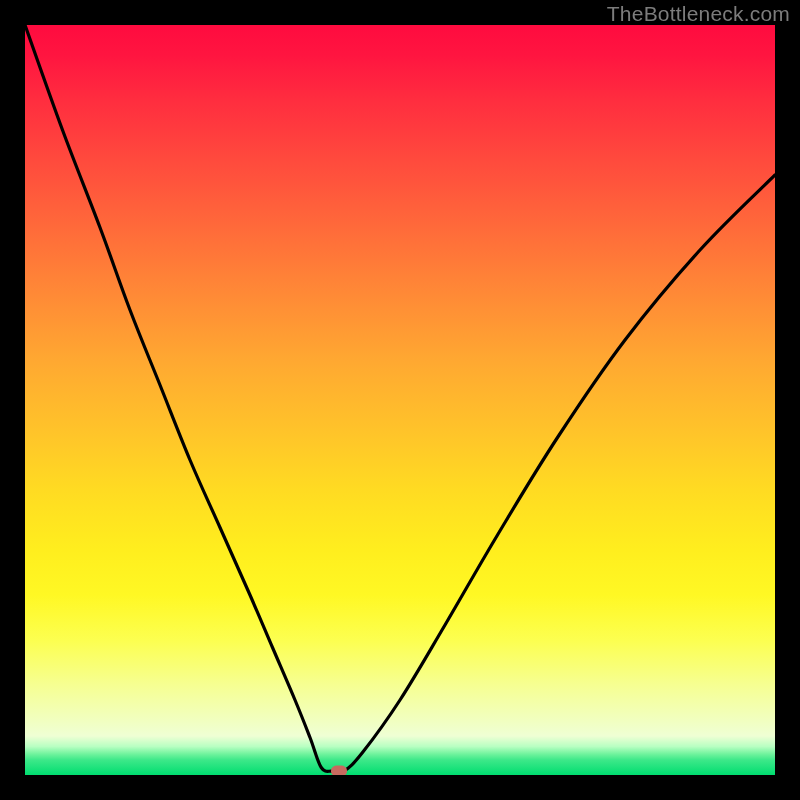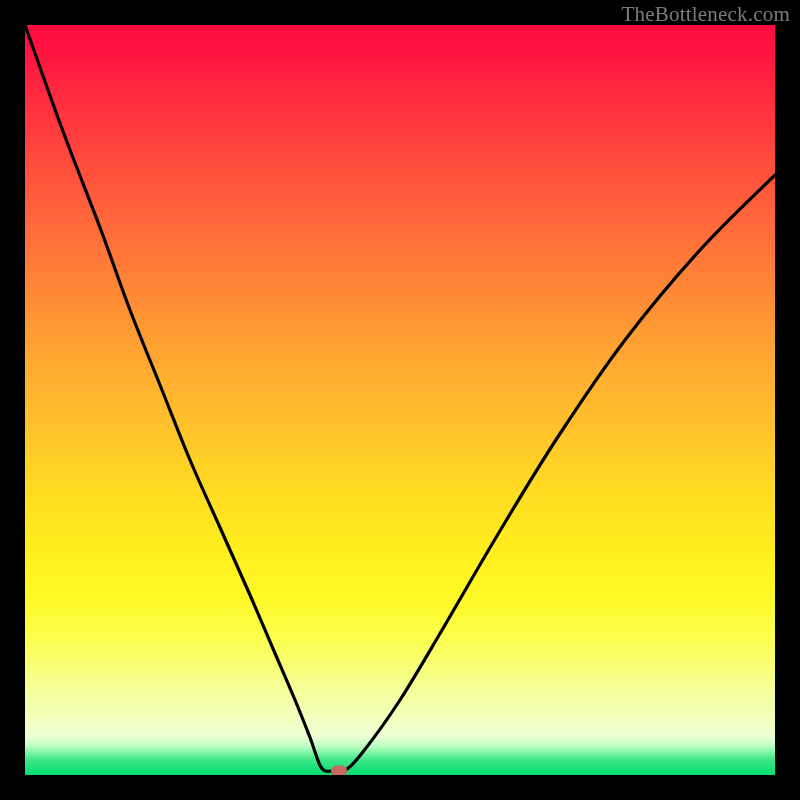--- a/index.html
+++ b/index.html
@@ -11,21 +11,20 @@
     overflow: hidden;
     font-family: Arial, Helvetica, sans-serif;
   }
   .frame {
     position: absolute;
     left: 0;
     top: 0;
     width: 800px;
     height: 800px;
     background: #000;
-    font-family: Liberation Serif, serif;
   }
   .watermark {
     position: absolute;
     top: 2px;
     right: 10px;
     color: #7c7c7c;
     font-size: 21px;
     font-weight: 500;
     letter-spacing: 0.2px;
     z-index: 50;

